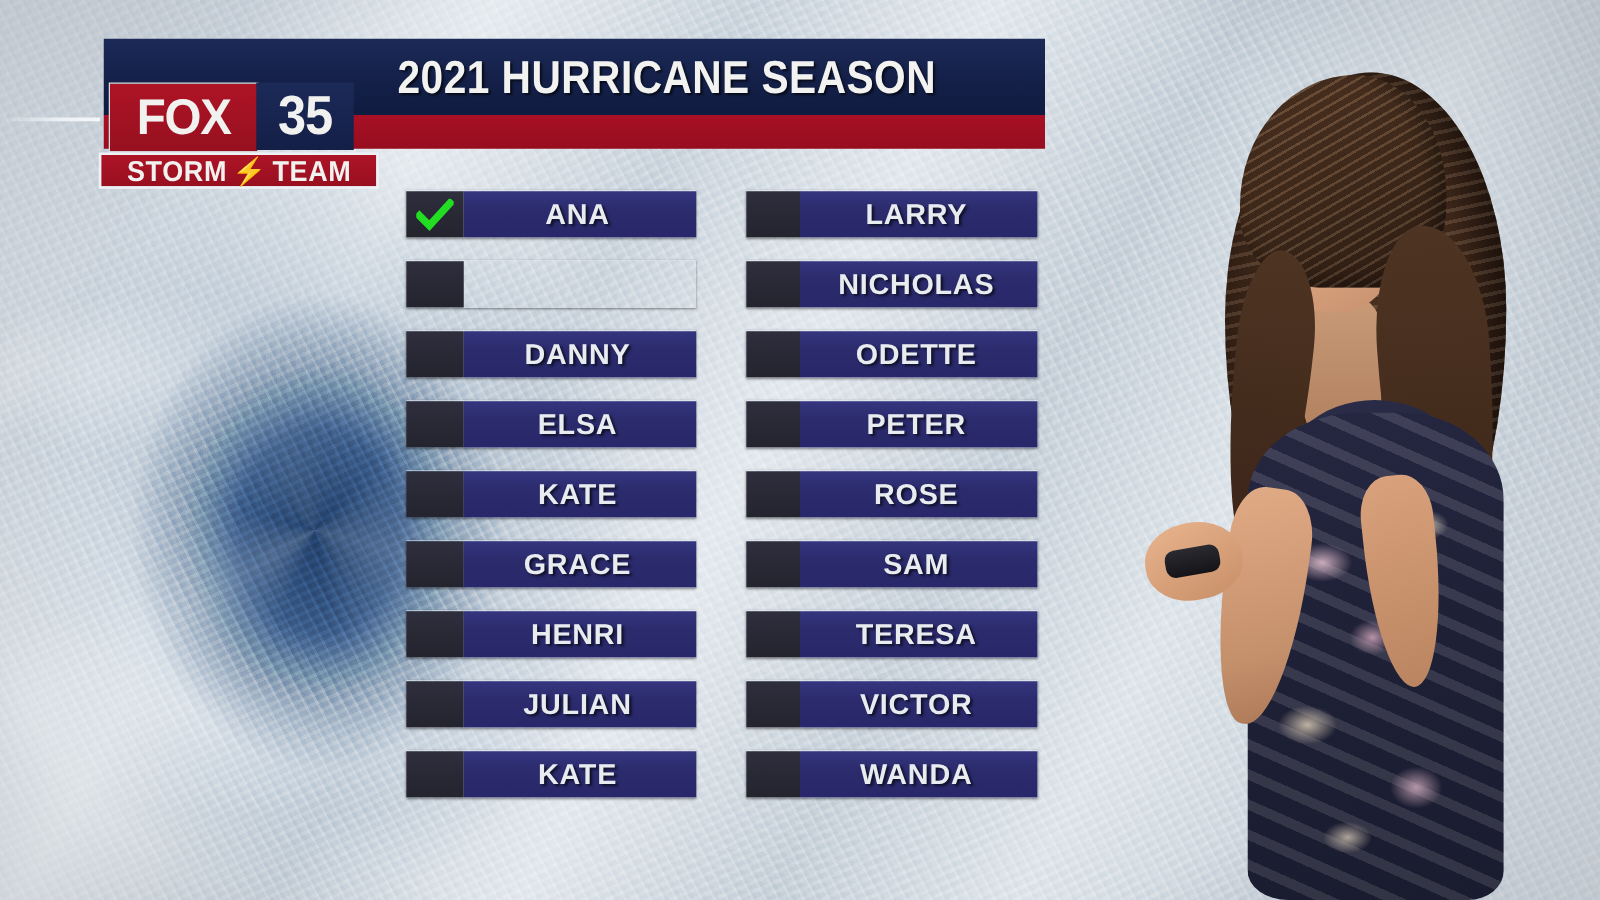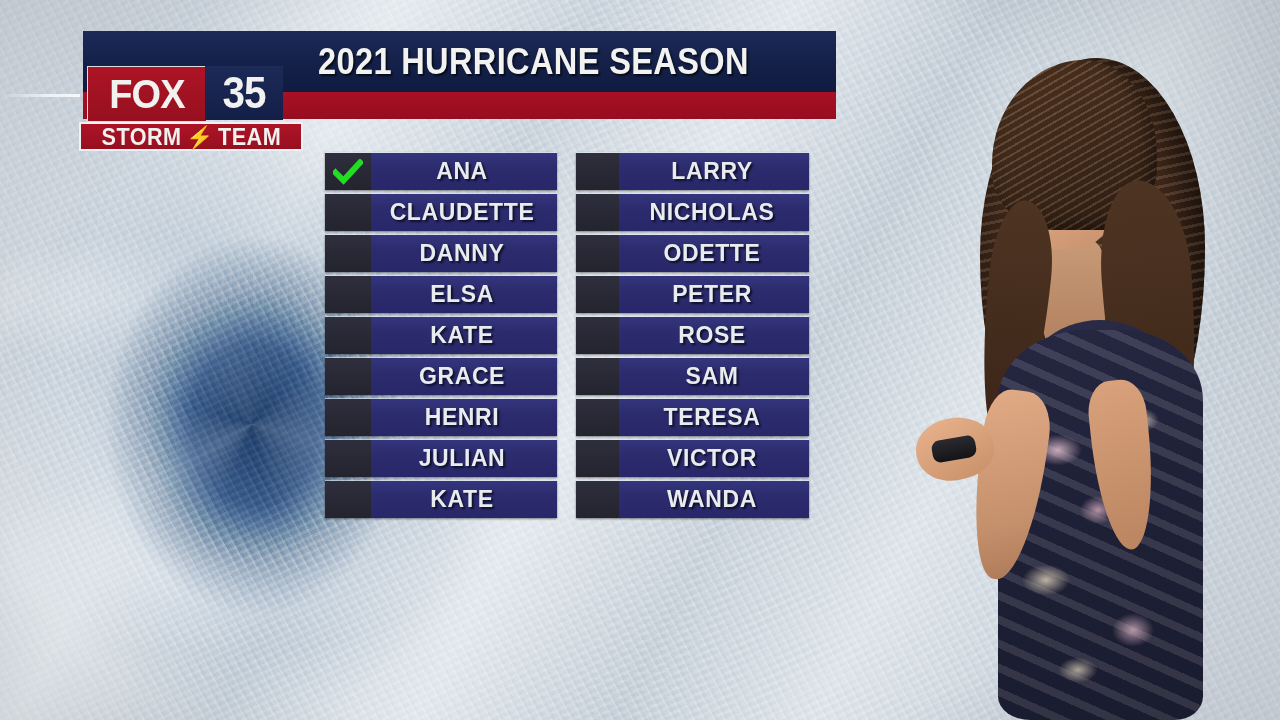--- a/index.html
+++ b/index.html
@@ -203,26 +203,26 @@
     padding: 0 1px;
   }
 
   
   .name-col {
     position: absolute;
     display: flex;
     flex-direction: column;
   }
   #col-left  { left: 325px; top: 152px; width: 232px; }
-  #col-right { left: 576px; top: 152px; width: 233px; }
+  #col-right { left: 597px; top: 152px; width: 233px; }
 
   .name-row {
     position: relative;
     height: 37px;
-    margin-bottom: 3px;
+    margin-bottom: 18px;
     display: flex;
     align-items: stretch;
     box-shadow: 0 1px 2px rgba(0,0,0,0.45);
     border-top: 1px solid rgba(220,228,236,0.55);
   }
   .row-check {
     width: 46px;
     flex: 0 0 46px;
     background: linear-gradient(180deg, #2e2e3d 0%, #24242f 100%);
     display: flex;
@@ -478,21 +478,20 @@
       <div class="name-row">
         <div class="row-check">
           <svg class="check-mark" viewBox="0 0 30 26" xmlns="http://www.w3.org/2000/svg">
             <path d="M2.5 13.5 L10.5 21.5 L27 3.5" fill="none" stroke="#22dd22" stroke-width="6" stroke-linecap="square" stroke-linejoin="miter"></path>
           </svg>
         </div>
         <div class="row-name">ANA</div>
       </div>
       <div class="name-row">
         <div class="row-check"></div>
-        <div class="row-name">CLAUDETTE</div>
       </div>
       <div class="name-row">
         <div class="row-check"></div>
         <div class="row-name">DANNY</div>
       </div>
       <div class="name-row">
         <div class="row-check"></div>
         <div class="row-name">ELSA</div>
       </div>
       <div class="name-row">

